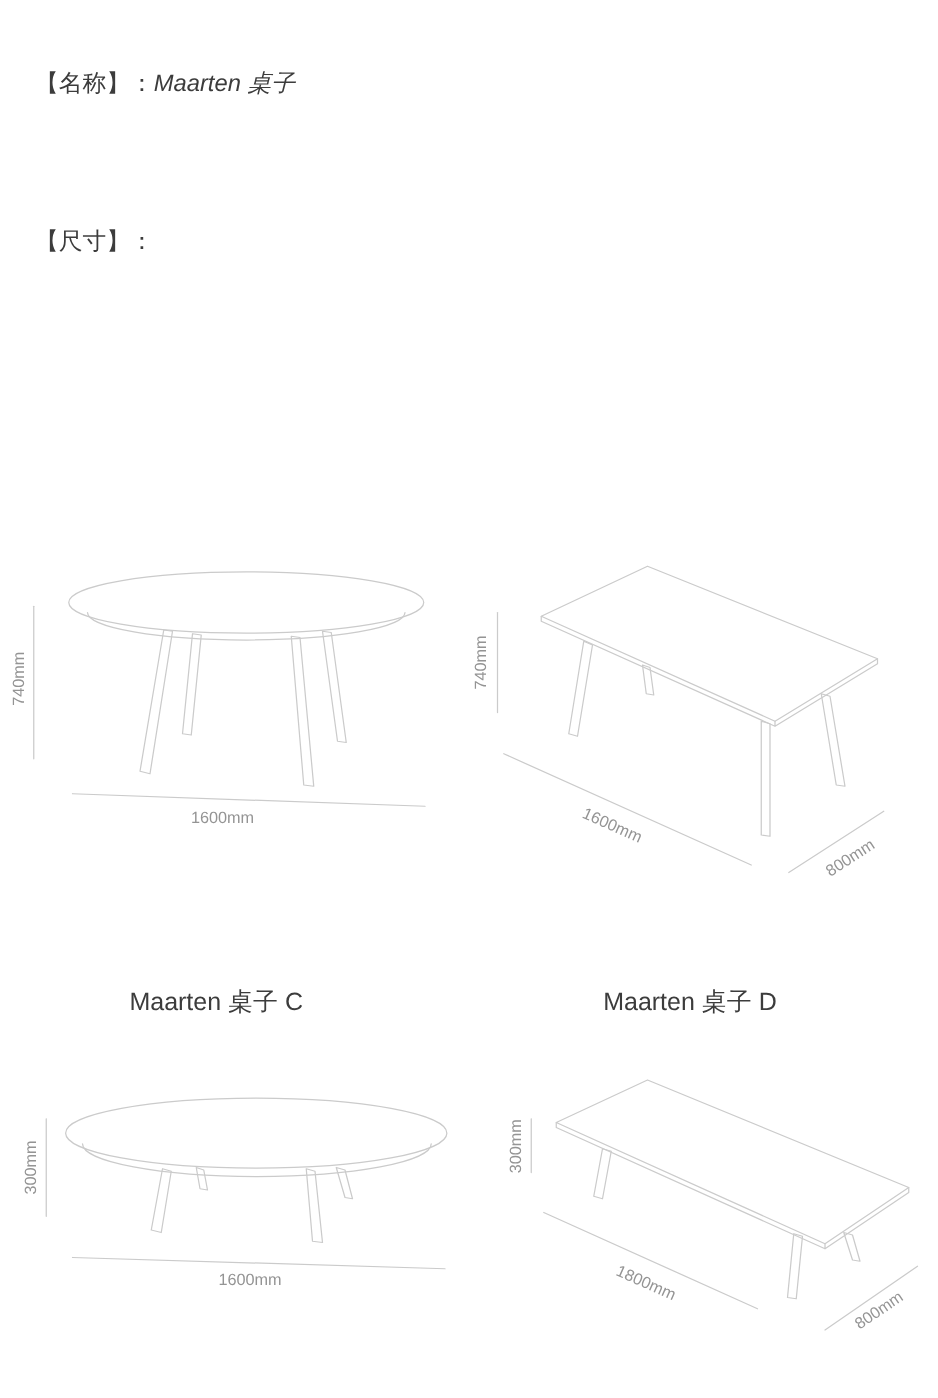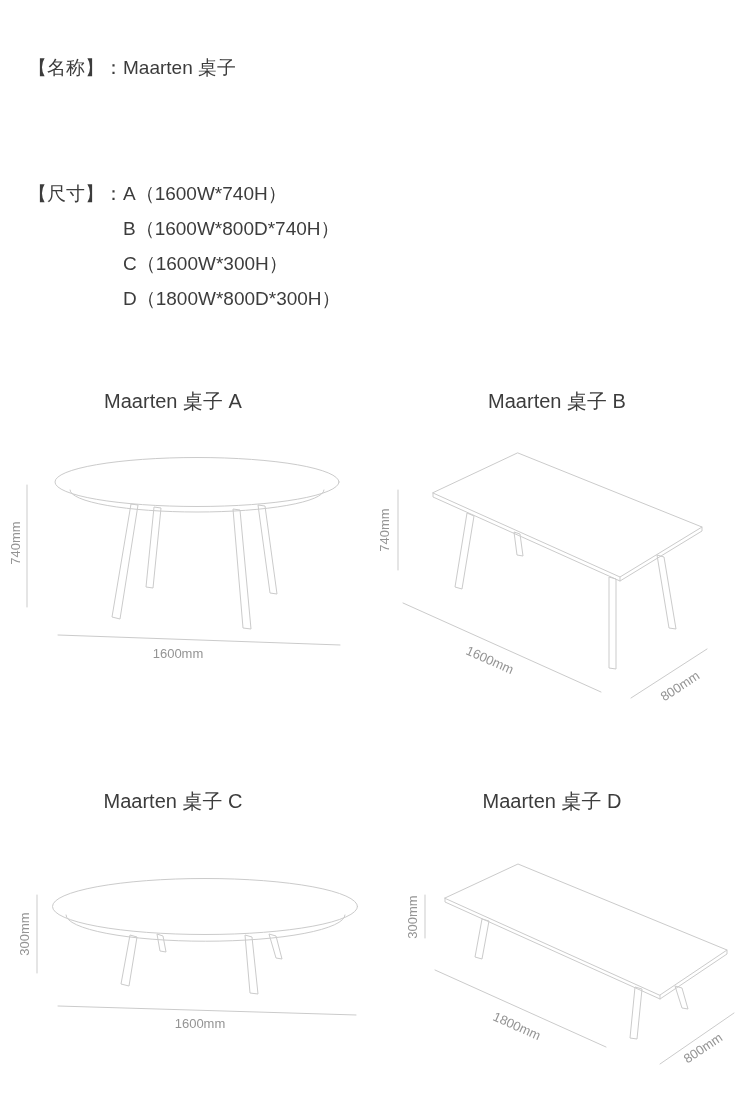--- a/index.html
+++ b/index.html
@@ -12,21 +12,21 @@
   .canvas{
     position:relative;width:750px;height:1118px;background:var(--bg);
     font-family:"Liberation Sans","DejaVu Sans",sans-serif;
     color:var(--ink);overflow:hidden;
   }
   .spec-row{
     position:absolute;left:28px;display:flex;align-items:flex-start;
     font-size:19px;line-height:35px;color:var(--ink);white-space:nowrap;
   }
   .spec-label{flex:none;}
-  .spec-value{flex:none;}
+  .spec-value{flex:none;font-style:italic;}
   .size-list{display:block;}
   .size-item{line-height:35px;}
   .drawing-title{
     position:absolute;width:250px;text-align:center;
     font-size:20px;color:var(--ink);white-space:nowrap;
   }
   svg{position:absolute;display:block;}
   svg .art{fill:none;stroke:var(--line);stroke-width:1;stroke-linejoin:round;stroke-linecap:round;}
   svg .leg{fill:#ffffff;stroke:var(--line);stroke-width:1;stroke-linejoin:round;}
   svg .dim-line{fill:none;stroke:var(--line);stroke-width:1;stroke-linecap:round;}
@@ -39,30 +39,22 @@
 <body>
 
 <div class="canvas">
 
   <div class="spec-row" style="top:50px">
     <span class="spec-label">【名称】：</span>
       <span class="spec-value">Maarten 桌子</span>
   </div>
   <div class="spec-row" style="top:176px">
     <span class="spec-label">【尺寸】：</span>
-    <div class="size-list">
-      <div class="size-item">A（1600W*740H）</div>
-      <div class="size-item">B（1600W*800D*740H）</div>
-      <div class="size-item">C（1600W*300H）</div>
-      <div class="size-item">D（1800W*800D*300H）</div>
-    </div>
   </div>
 
-  <div class="drawing-title" style="left:48px;top:388px">Maarten 桌子 A</div>
-  <div class="drawing-title" style="left:432px;top:388px">Maarten 桌子 B</div>
   <div class="drawing-title" style="left:427px;top:788px">Maarten 桌子 D</div>
   <div class="drawing-title" style="left:48px;top:788px">Maarten 桌子 C</div>
 
   <svg style="left:0;top:440px" width="360" height="230" viewBox="0 0 360 230">
     <path class="leg" d="M131 64 L138 65 L120 179 L112 177 Z"></path>
     <path class="leg" d="M154 67 L161 68 L153 148 L146 147 Z"></path>
     <path class="leg" d="M233 69 L240 70 L251 189 L243 188 Z"></path>
     <path class="leg" d="M258 65 L265 66 L277 154 L270 153 Z"></path>
     <ellipse class="art" cx="197" cy="42" rx="142" ry="24.5" fill="#ffffff"></ellipse>
     <path class="art" d="M70 50 A127 22 0 0 0 324 50"></path>

